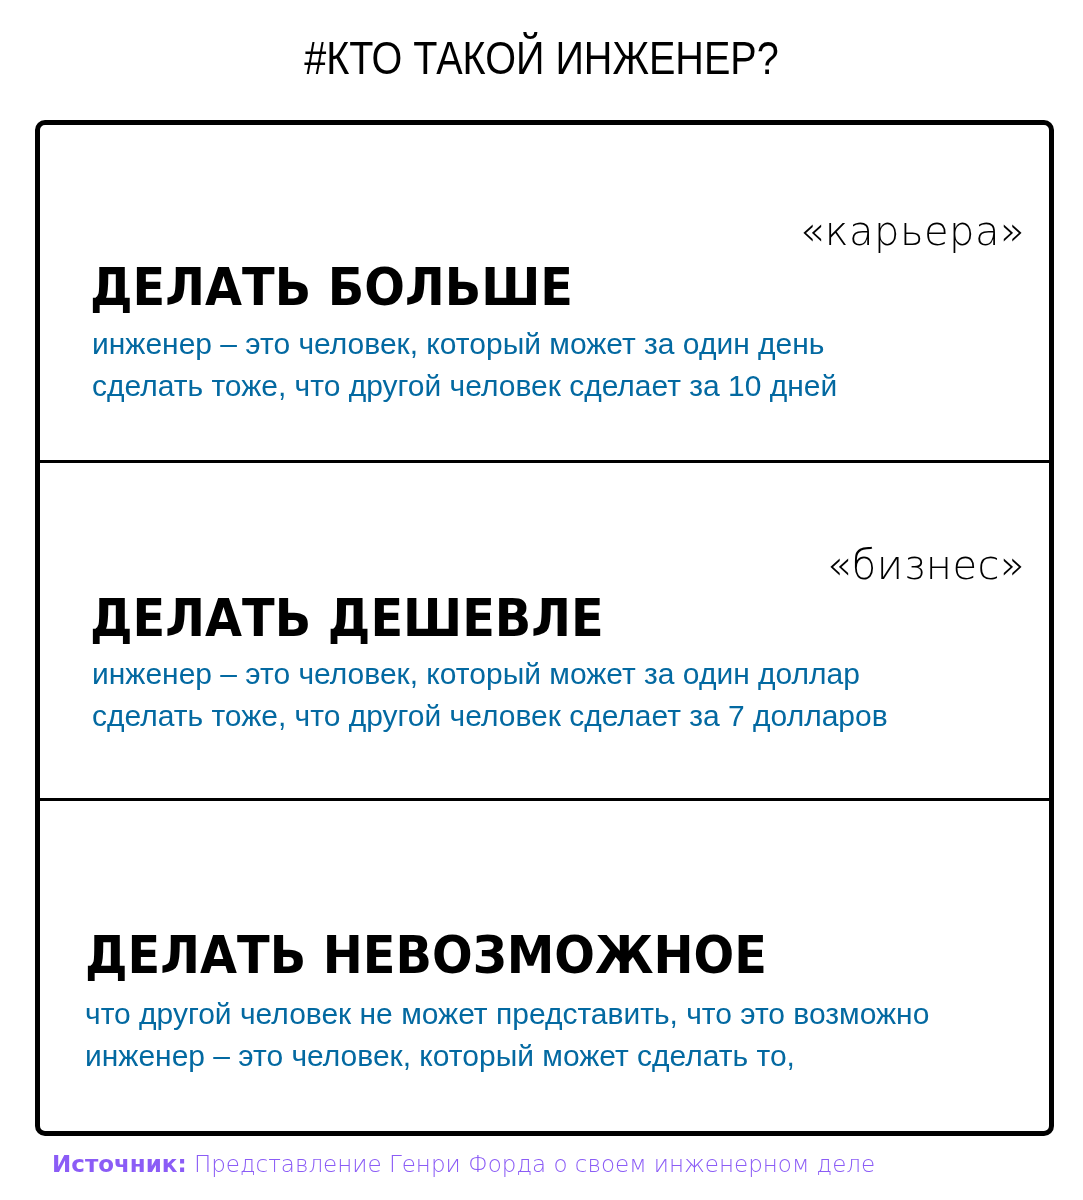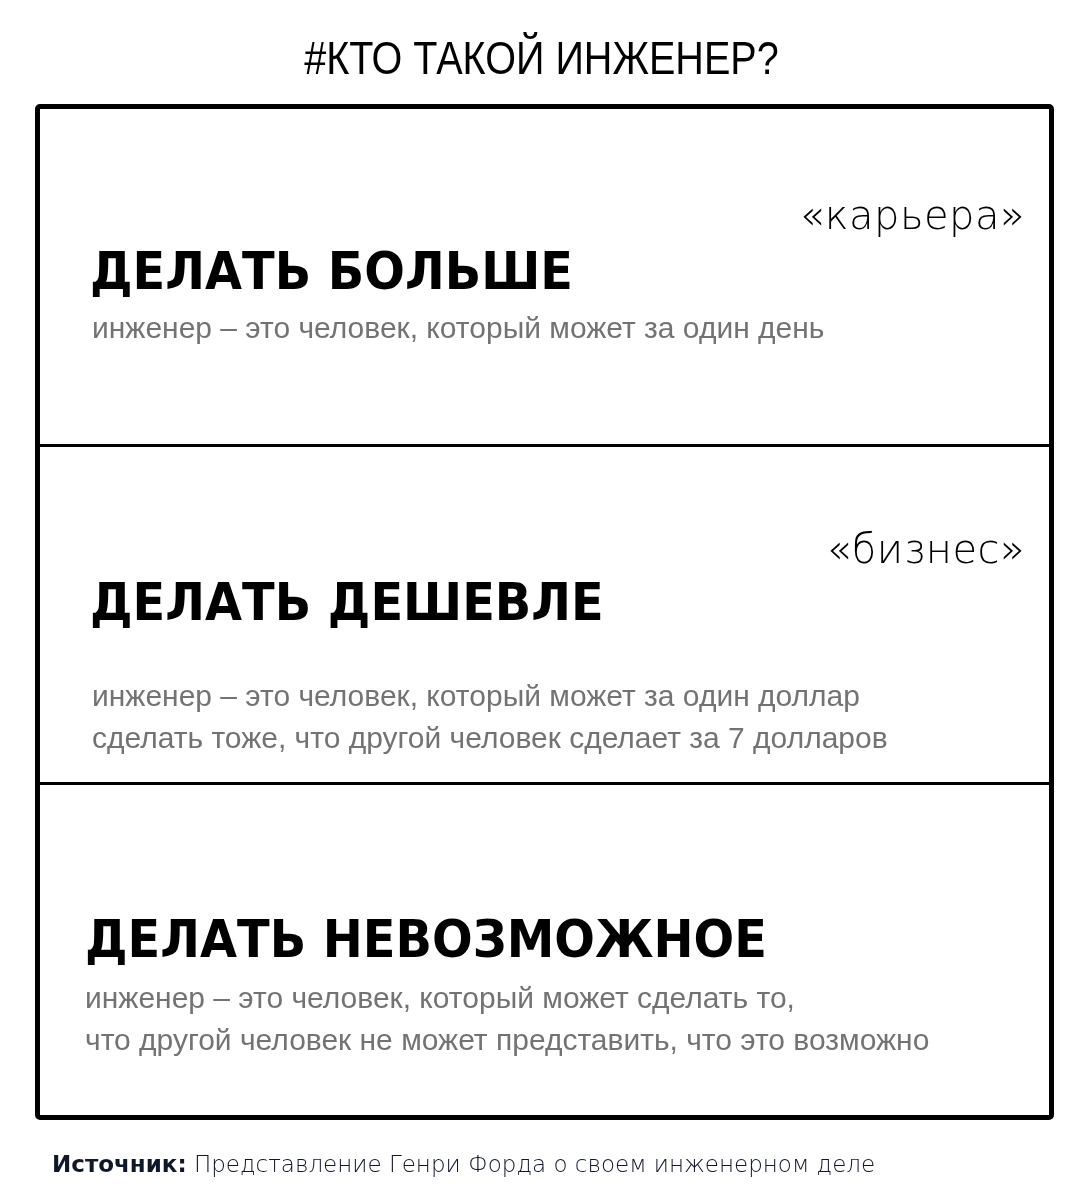--- a/index.html
+++ b/index.html
@@ -26,25 +26,25 @@
       font-size: 46px;
       line-height: 56px;
       letter-spacing: 0px;
       transform: scaleX(0.86);
       transform-origin: 541px 0;
       color: #000;
     }
     .frame {
       position: absolute;
       left: 35px;
-      top: 104px;
+      top: 120px;
       width: 1009px;
       height: 1006px;
       border: 5px solid #000;
-      border-radius: 5px;
+      border-radius: 10px;
     }
     .section {
       position: absolute;
       left: 0;
       width: 1009px;
     }
     .section.s1 { top: 0;   height: 335px; }
     .section.s2 { top: 338px; height: 253px; }
     .section.s3 { top: 676px; height: 330px; }
     .divider {
@@ -77,45 +77,45 @@
       letter-spacing: 0px;
       white-space: nowrap;
       transform: scaleX(0.92);
       transform-origin: 0 0;
     }
     .desc {
       position: absolute;
       font-family: "Liberation Sans", sans-serif;
       font-size: 30px;
       line-height: 42px;
-      color: #737373;
+      color: #0369a1;
       white-space: nowrap;
     }
     .desc .line { display: block; }
 
     .s1 .tag { top: 84px; }
     .s1 .heading { left: 50px; top: 132px; }
     .s1 .desc { left: 52px; top: 198px; }
 
     .s2 .tag { top: 80px; }
     .s2 .heading { left: 50px; top: 125px; }
-    .s2 .desc { left: 52px; top: 190px; margin-top: 38px; }
+    .s2 .desc { left: 52px; top: 190px; }
 
     .s3 .tag { top: 78px; }
     .s3 .heading { left: 45px; top: 124px; }
     .s3 .desc { left: 45px; top: 192px; }
 
     .source {
       position: absolute;
       left: 52px;
       top: 1148px;
       font-family: "DejaVu Sans", sans-serif;
       font-size: 23px;
       line-height: 32px;
-      color: #0f172a;
+      color: #8b5cf6;
       white-space: nowrap;
     }
     .source .label {
       font-weight: 700;
     }
     .source .text {
       font-weight: 300;
       transform: scaleX(0.95);
     }
   </style>
@@ -124,41 +124,42 @@
 
 <div class="page-title">#КТО ТАКОЙ ИНЖЕНЕР?</div>
 
 <div class="frame">
 
   <div class="section s1">
     <div class="tag">«карьера»</div>
     <div class="heading">ДЕЛАТЬ БОЛЬШЕ</div>
     <div class="desc">
       <span class="line">инженер – это человек, который может за один день</span>
+      <span class="line">сделать тоже, что другой человек сделает за 10 дней</span>
     </div>
   </div>
 
   <div class="divider d1"></div>
 
   <div class="section s2">
     <div class="tag">«бизнес»</div>
     <div class="heading">ДЕЛАТЬ ДЕШЕВЛЕ</div>
     <div class="desc">
       <span class="line">инженер – это человек, который может за один доллар</span>
       <span class="line">сделать тоже, что другой человек сделает за 7 долларов</span>
     </div>
   </div>
 
   <div class="divider d2"></div>
 
   <div class="section s3">
     <div class="heading">ДЕЛАТЬ НЕВОЗМОЖНОЕ</div>
     <div class="desc">
+      <span class="line">что другой человек не может представить, что это возможно</span>
       <span class="line">инженер – это человек, который может сделать то,</span>
-      <span class="line">что другой человек не может представить, что это возможно</span>
     </div>
   </div>
 
 </div>
 
 <div class="source">
   <span class="label">Источник:</span><span class="text"> Представление Генри Форда о своем инженерном деле</span>
 </div>
 
 </body></html>

